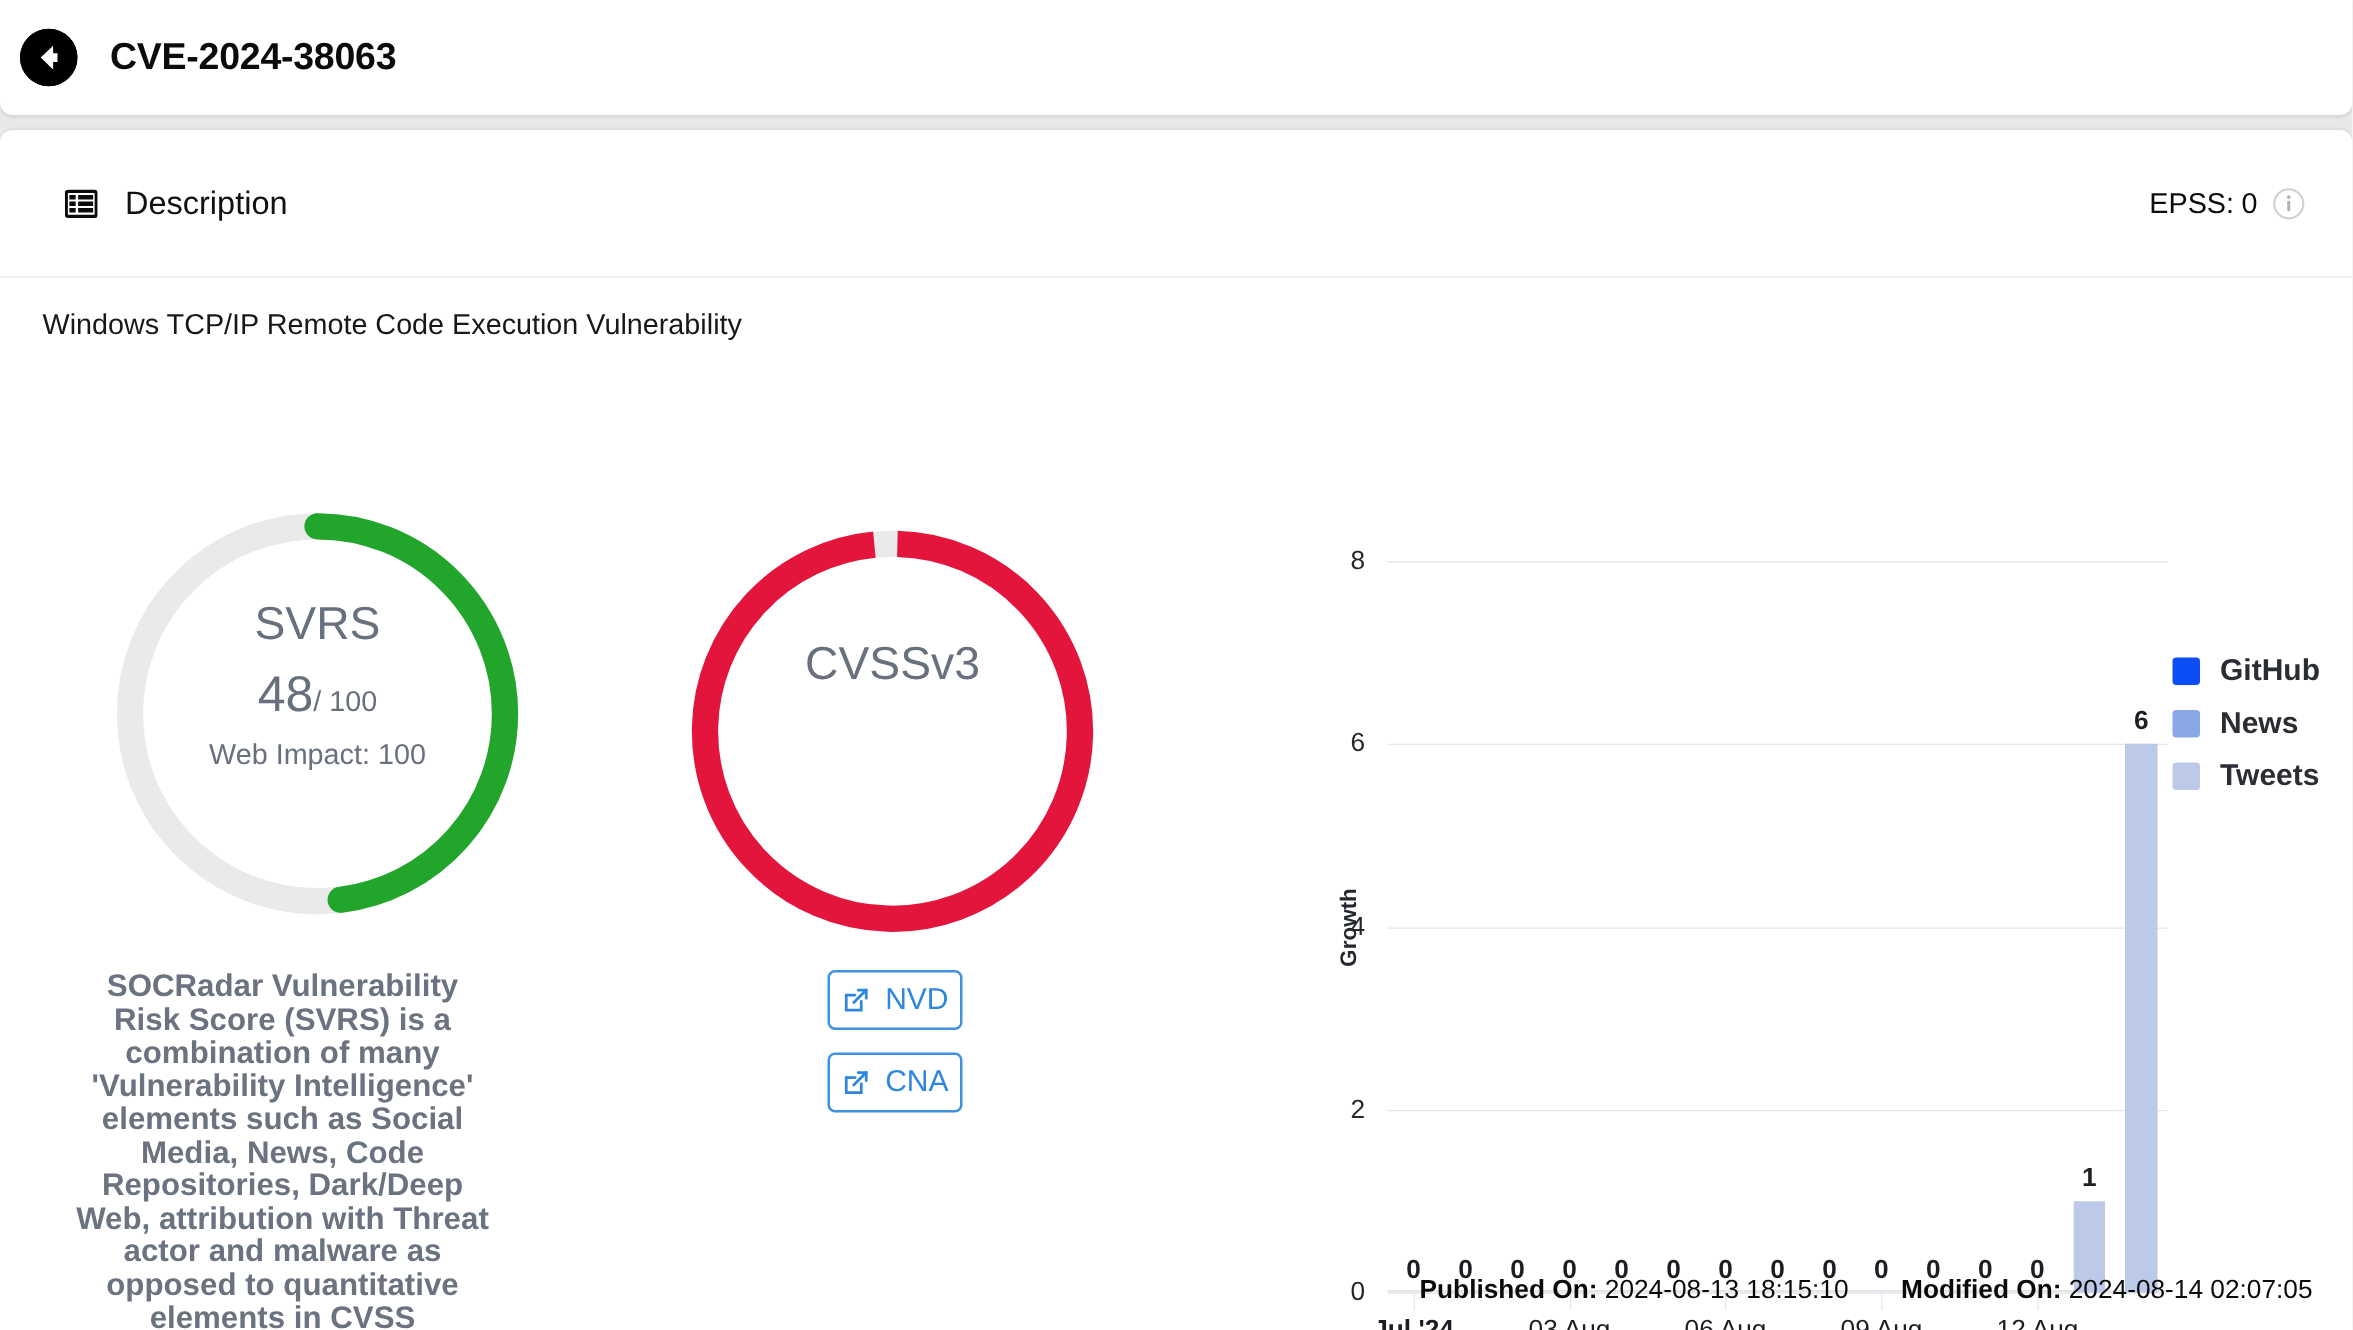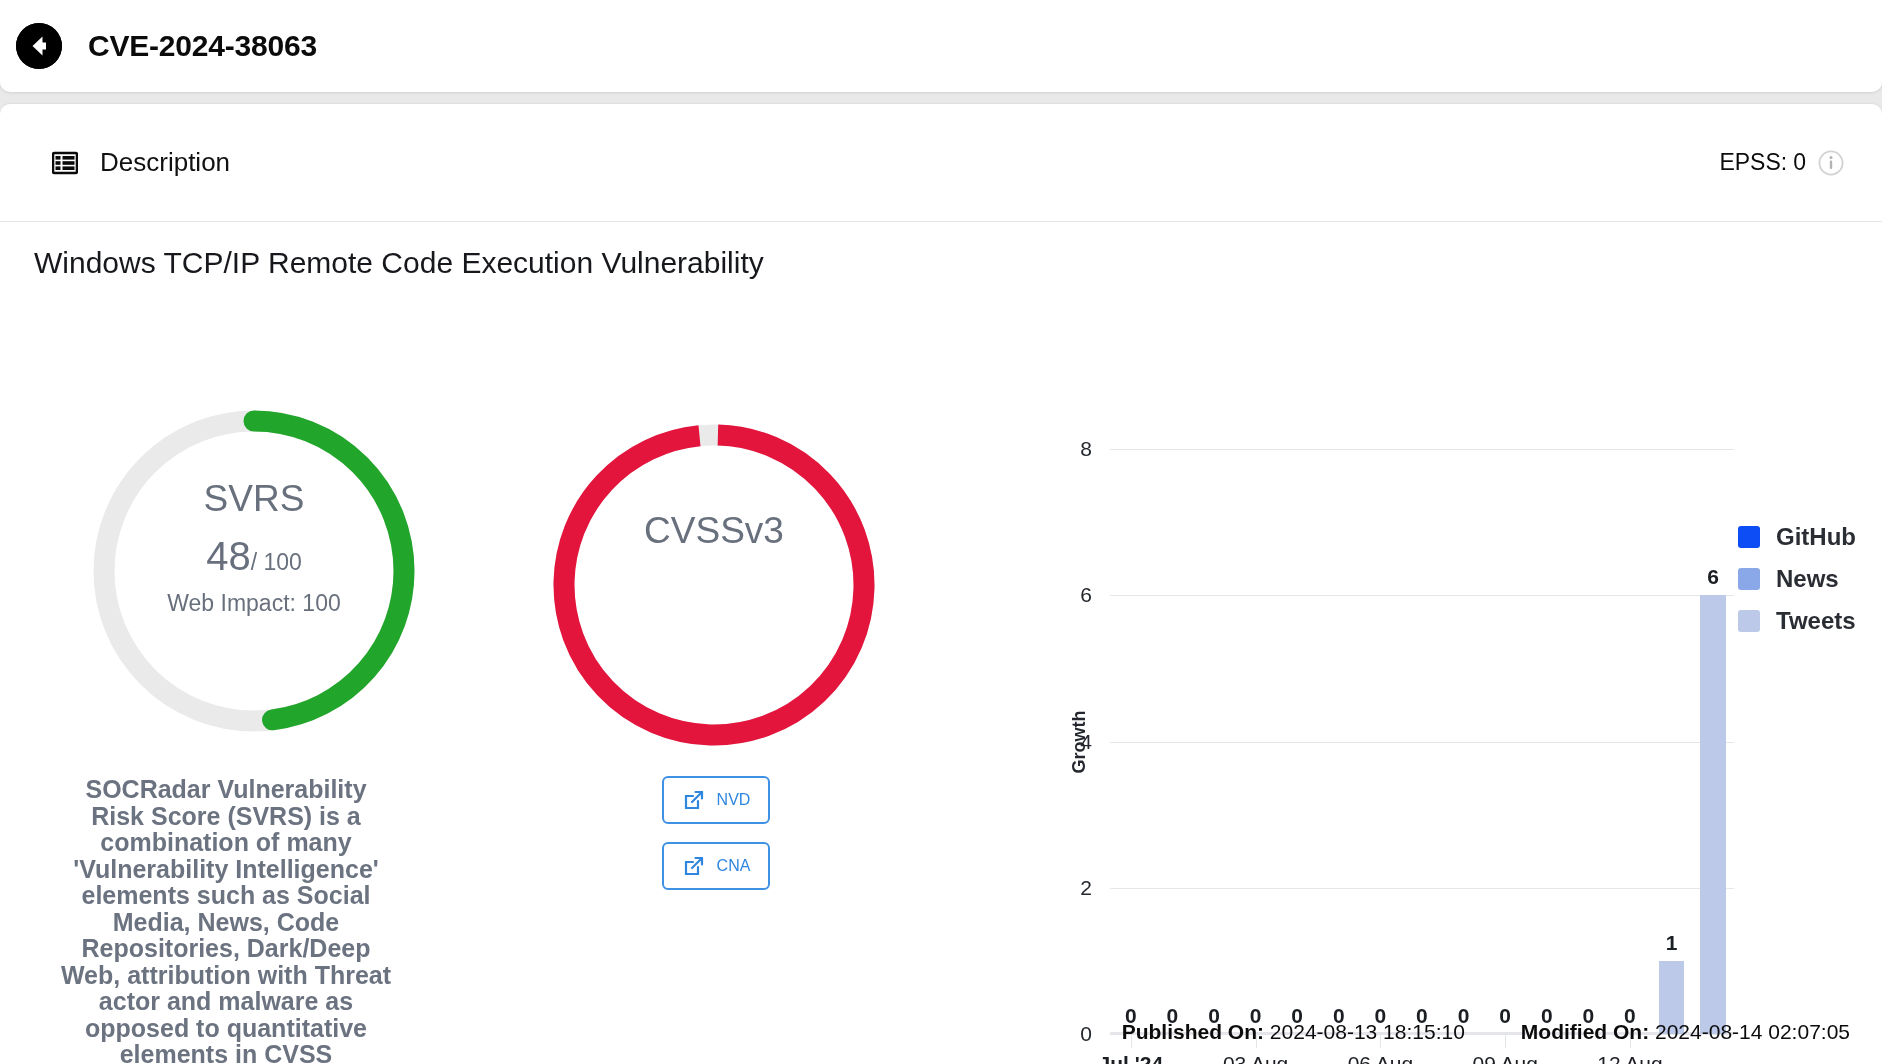--- a/index.html
+++ b/index.html
@@ -90,21 +90,21 @@
     gap: 12px;
   }
   .epss-label { font-size: 23px; font-weight: normal; color: #0b0b0b; }
   .epss-value { font-size: 23px; color: #0b0b0b; margin-left: -6px; }
   .info-icon { width: 26px; height: 26px; display:block; cursor: pointer; }
 
   .desc-line {
     position: absolute;
     left: 34px;
     top: 142px;
-    font-size: 30px;
+    font-size: 23px;
     color: #16181c;
     white-space: nowrap;
   }
 
   
   .gauge-wrap {
     position: absolute;
     top: 196px;
     left: 0;
     width: 1000px;
@@ -159,21 +159,21 @@
     border-radius: 6px;
     background: #ffffff;
     display: flex;
     align-items: center;
     justify-content: center;
     gap: 11px;
     cursor: pointer;
     box-sizing: border-box;
   }
   .link-btn .lbl {
-    font-size: 16px;
+    font-size: 24px;
     color: #2f86df;
   }
   .ext-icon { width: 24px; height: 24px; display:block; }
 
   
   .chart {
     position: absolute;
     left: 1020px;
     top: 300px;
     width: 860px;
@@ -298,21 +298,21 @@
     white-space: nowrap;
     font-weight: bold;
   }
 
   
   .dates {
     position: absolute;
     right: 32px;
     top: 916px;
     display: flex;
-    gap: 56px;
+    gap: 42px;
     white-space: nowrap;
   }
   .date-item { font-size: 21px; color: #0b0b0b; }
   .date-item b { font-weight: bold; }
 </style>
 </head>
 <body>
 
 <div class="header-card">
   <div class="back-btn">

